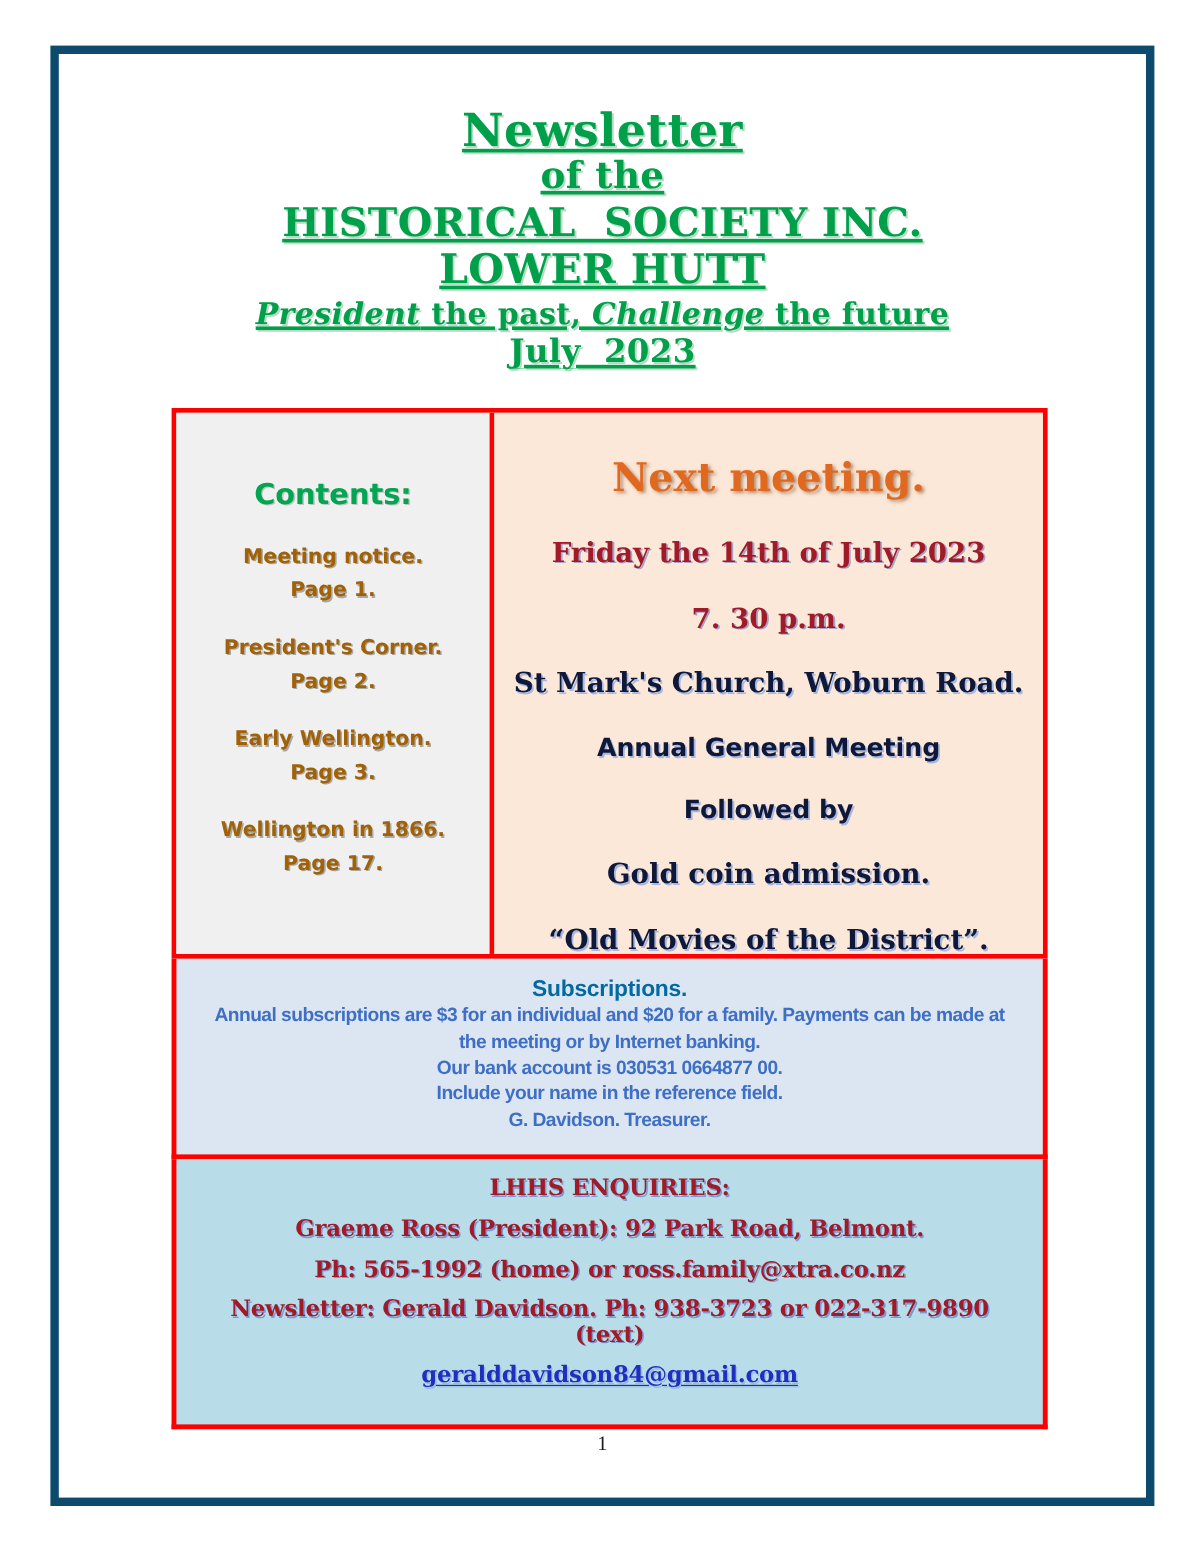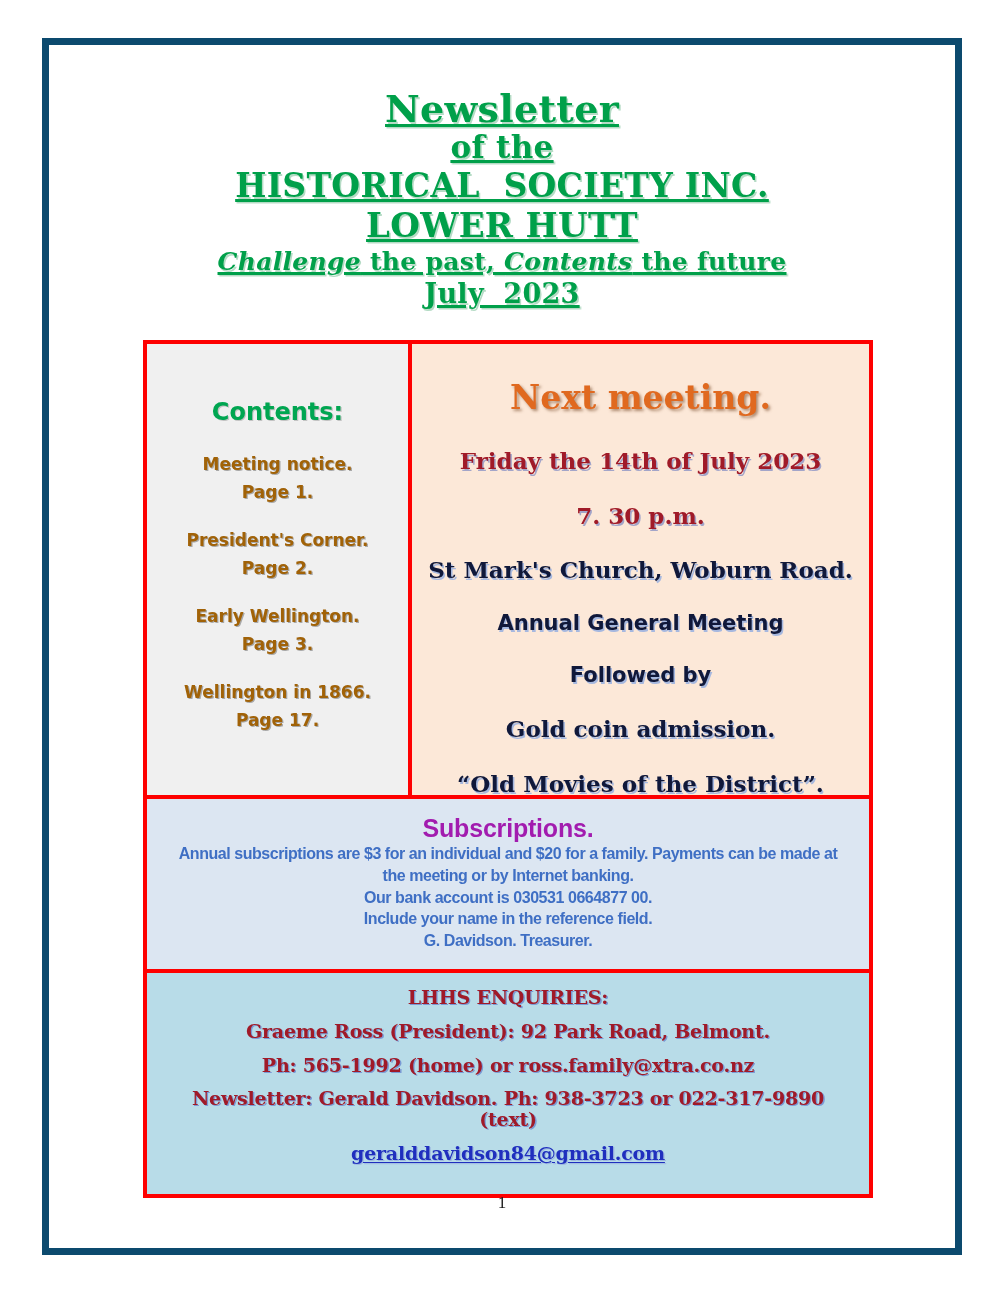--- a/index.html
+++ b/index.html
@@ -152,24 +152,24 @@
   }
 
   
   .box-subs {
     border-top: none;
     background: #dce6f2;
     text-align: center;
     padding: 15px 14px 17px 14px;
   }
   .subs-title {
-    color: #a21caf;
+    color: #0369a1;
     font-family: "Liberation Sans", sans-serif;
     font-weight: bold;
-    font-size: 25px;
+    font-size: 19px;
     letter-spacing: -0.2px;
   }
   .subs-body {
     color: #3f6fc4;
     font-family: "Liberation Sans", sans-serif;
     font-weight: bold;
     font-size: 16px;
     line-height: 1.36;
     letter-spacing: -0.45px;
     padding: 0 6px;
@@ -219,21 +219,21 @@
 <body>
 
 <div class="page-sheet">
   <div class="page-inner">
 
     <div class="masthead">
       <div class="mast-line mast-1">Newsletter</div>
       <div class="mast-line mast-2">of the</div>
       <div class="mast-line mast-4">HISTORICAL  SOCIETY INC.</div>
       <div class="mast-line mast-3">LOWER HUTT</div>
-      <div class="mast-line mast-5"><i>Challenge</i><span> the past, </span><i>Contents</i><span> the future</span></div>
+      <div class="mast-line mast-5"><i>President</i><span> the past, </span><i>Challenge</i><span> the future</span></div>
       <div class="mast-line mast-6">July  2023</div>
     </div>
 
     <div class="boxes">
 
       <div class="box box-top">
 
         <div class="cell-contents">
           <div class="contents-title">Contents:</div>
 

